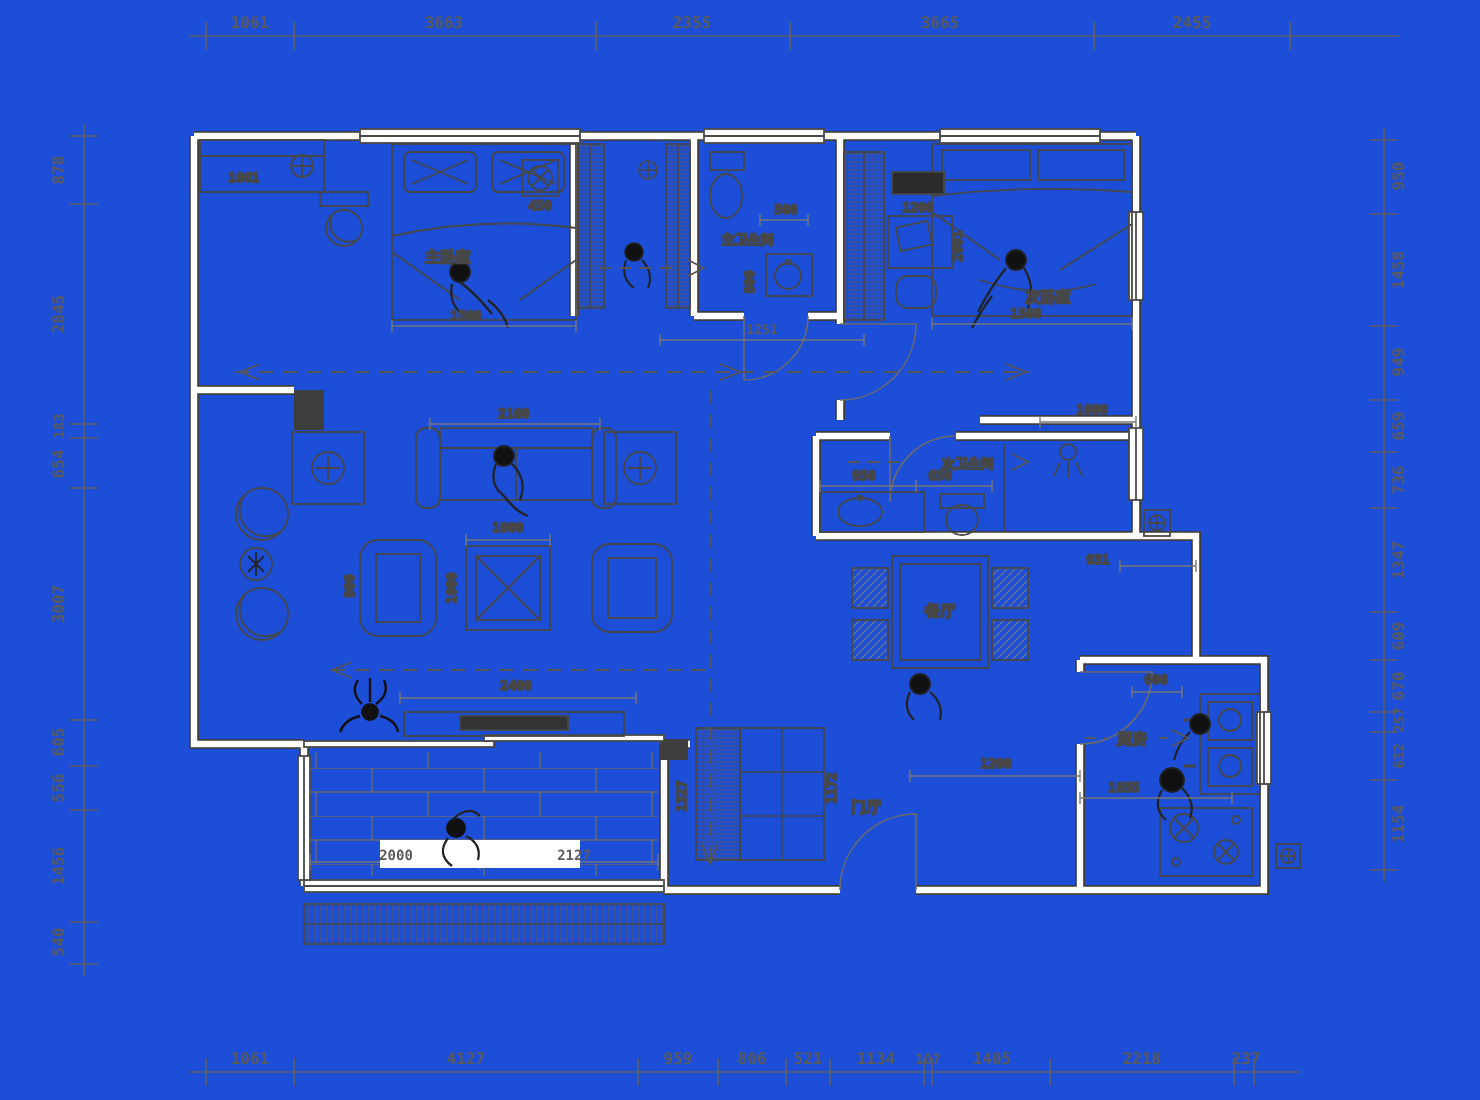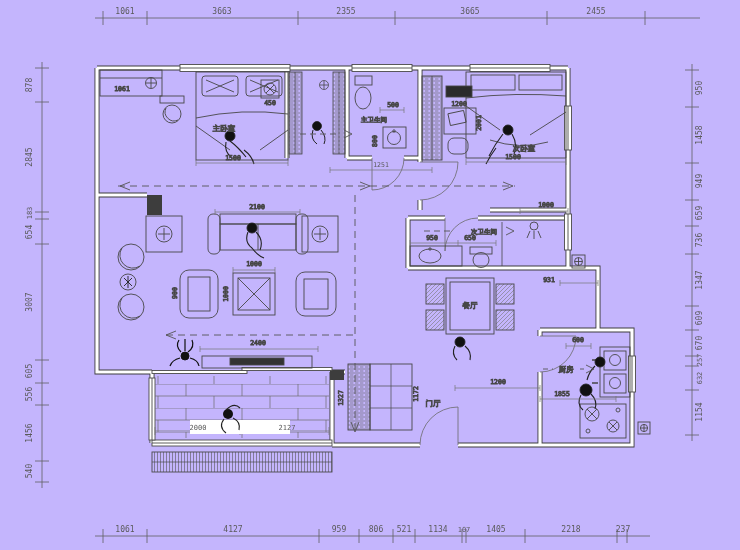--- a/index.html
+++ b/index.html
@@ -1,17 +1,17 @@
 <!DOCTYPE html>
 <html><head>
 <meta charset="utf-8">
 <style>
   html,body{margin:0;padding:0;background:#ffffff;}
-  .stage{width:740px;height:550px;position:relative;background:#c4b5fd;overflow:hidden;
-         font-family:"DejaVu Sans",sans-serif;}
+  .stage{width:740px;height:550px;position:relative;background:#1d4ed8;overflow:hidden;
+         font-family:"DejaVu Sans",sans-serif;font-weight:bold;}
   svg text{font-family:"DejaVu Sans Mono","DejaVu Sans",monospace;fill:#5a5a5a;}
   svg text.room{font-family:"DejaVu Sans",sans-serif;fill:#3f3f3f;}
 </style>
 </head>
 <body>
 
 <div class="stage">
 <svg width="740" height="550" viewBox="0 0 740 550">
   <defs>
     <pattern id="cl" width="5" height="4" patternUnits="userSpaceOnUse">

